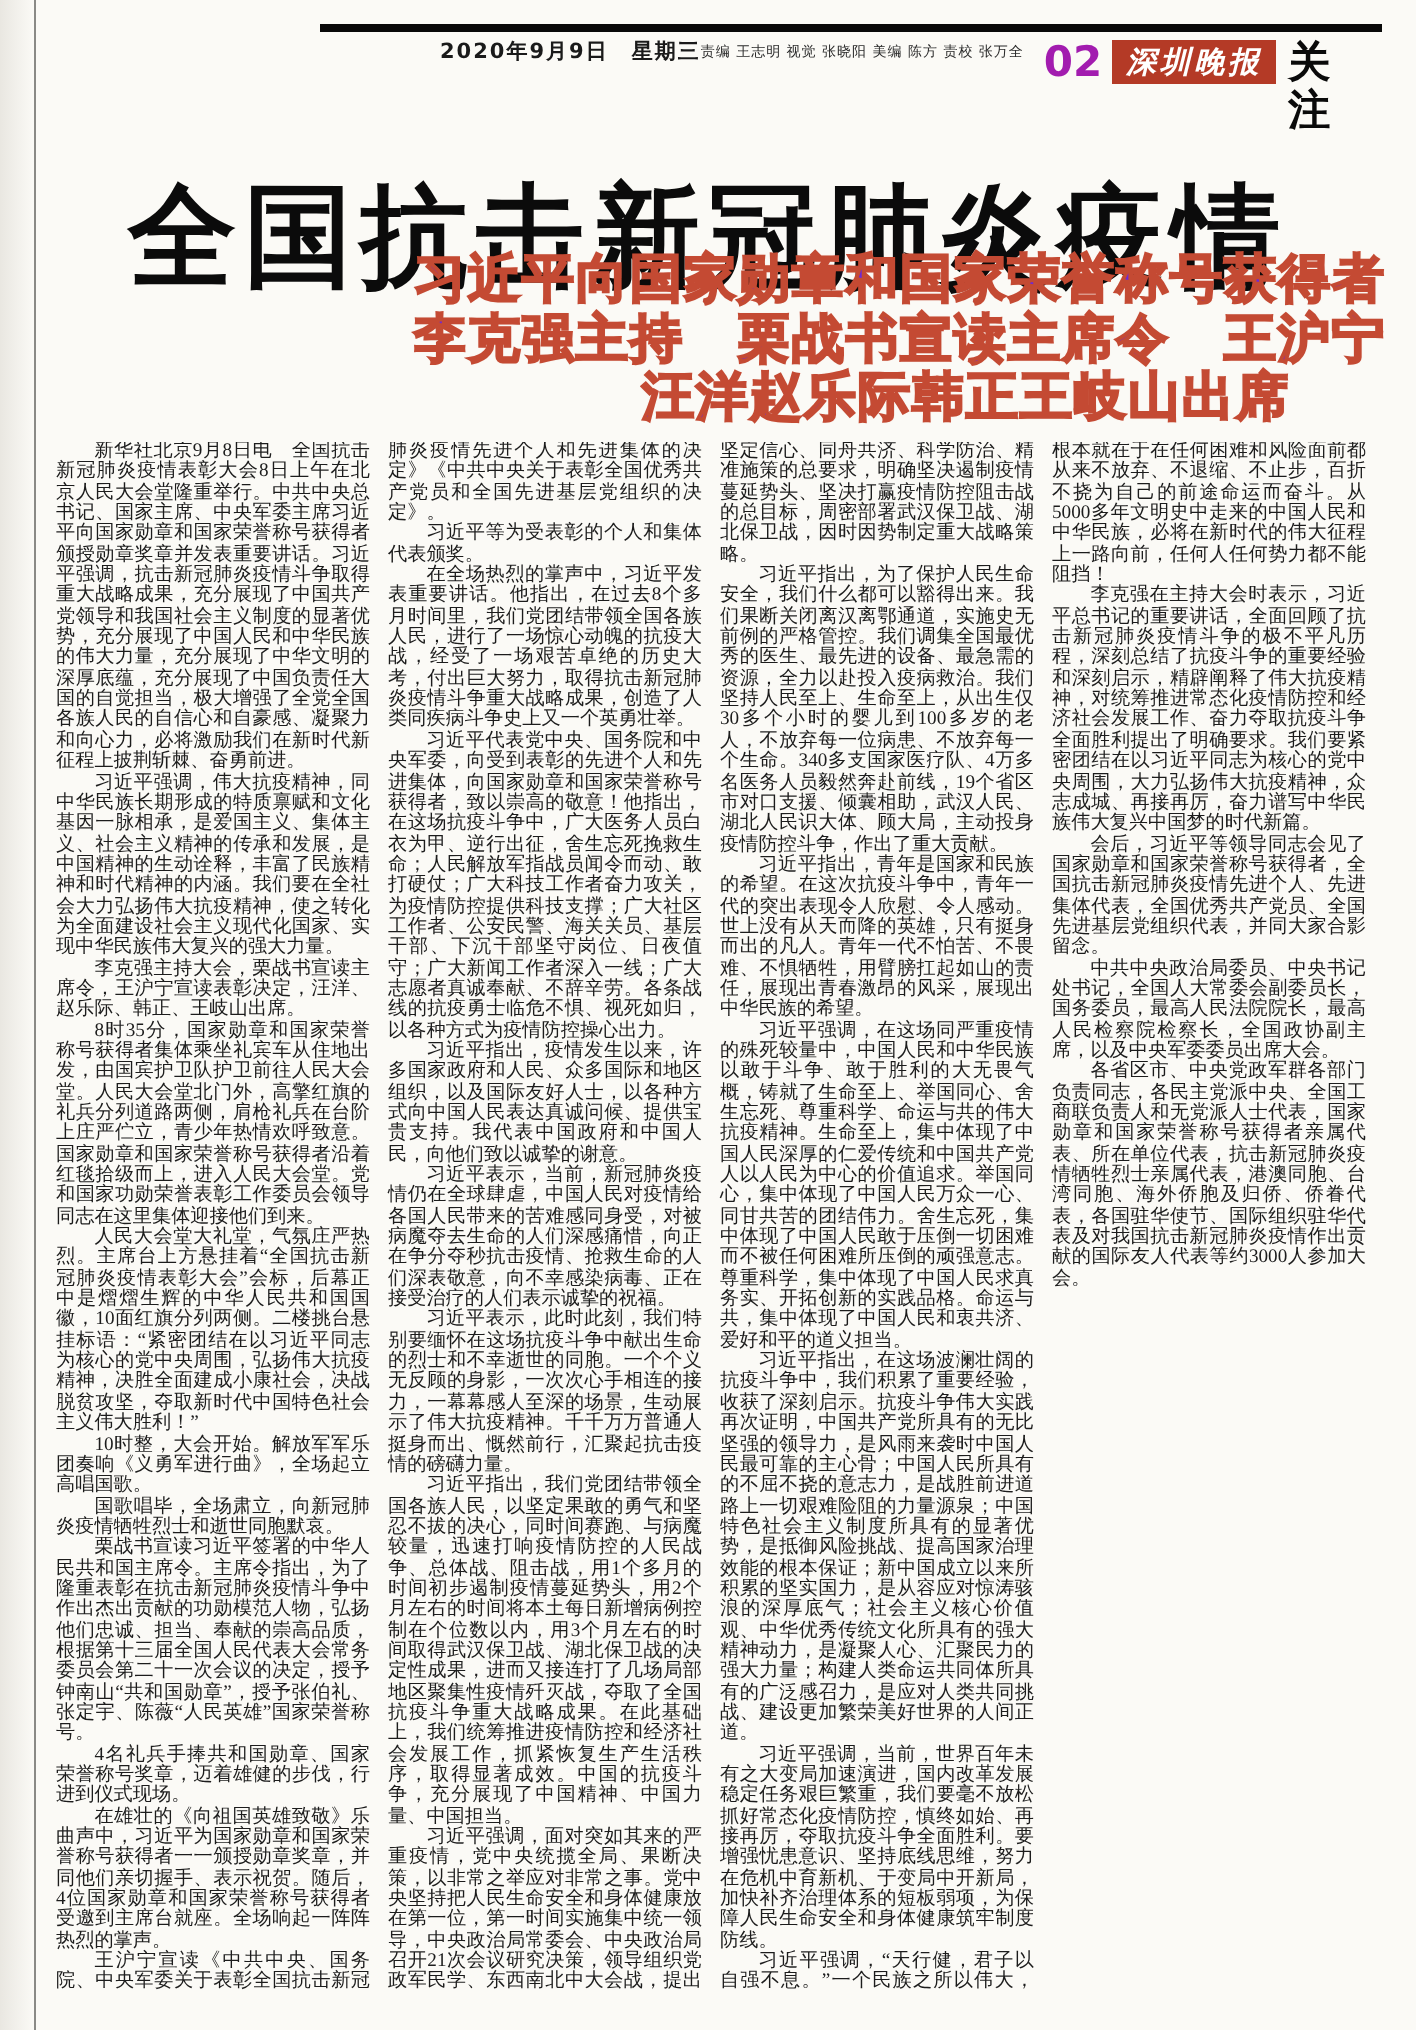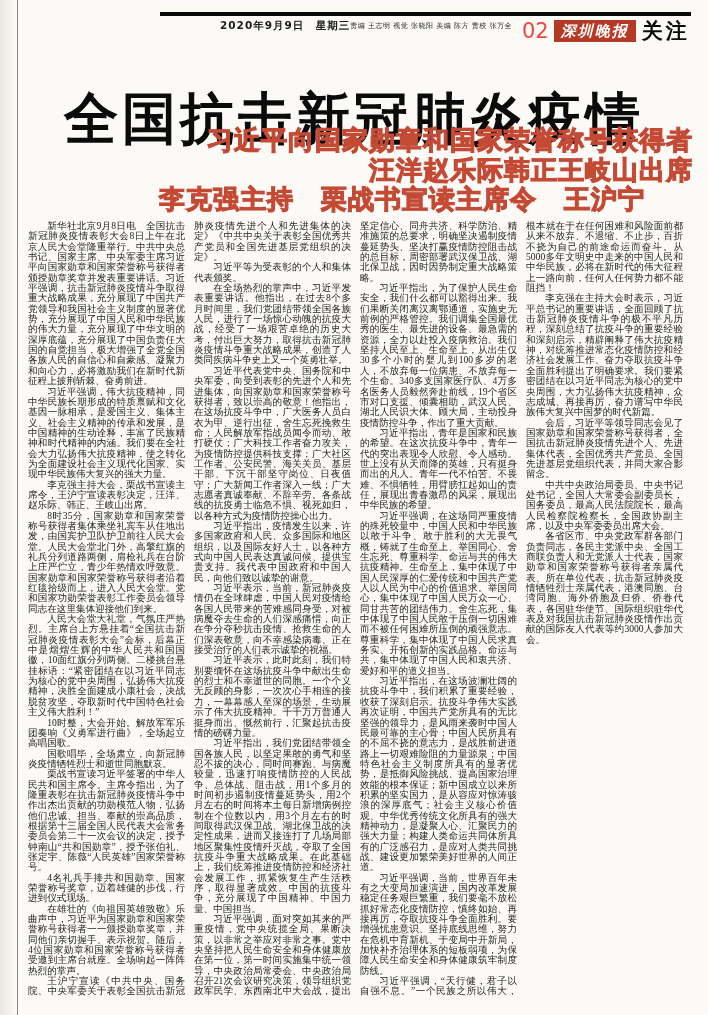--- a/index.html
+++ b/index.html
@@ -9,22 +9,22 @@
   .left-shade{position:absolute;left:0;top:0;bottom:0;width:17px;
        background:linear-gradient(to right,#e9e7e1,#fbfaf6);}
   
   .top-bar{position:absolute;left:160px;right:17px;top:12px;height:4px;background:#090909;}
   .header-row{position:absolute;left:148px;top:19px;right:17px;display:flex;align-items:flex-start;}
   .date-block{display:flex;flex-direction:row;align-items:flex-start;margin-right:8px;margin-left:16px;}
   .date-line{font-family:"DejaVu Sans","Liberation Sans",sans-serif;font-weight:bold;
        font-size:10.5px;letter-spacing:1px;color:#1a1a1a;padding-left:56px;white-space:nowrap;}
   .credits-line{font-family:"DejaVu Sans","Liberation Sans",sans-serif;font-size:7px;
        color:#2a2a2a;letter-spacing:.5px;margin-top:2px;white-space:nowrap;text-align:center;}
-  .page-num{font-family:"DejaVu Sans","Liberation Sans",sans-serif;font-weight:400;
-       font-size:21px;line-height:24px;color:#ef4444;margin:0 5px 0 2px;}
+  .page-num{font-family:"DejaVu Sans","Liberation Sans",sans-serif;font-weight:700;
+       font-size:21px;line-height:24px;color:#a21caf;margin:0 5px 0 2px;}
   .masthead{background:var(--masthead-red,#b43a26);color:#fff;border-radius:0;
        font-family:"DejaVu Serif","Liberation Serif",serif;font-style:italic;font-weight:bold;
        font-size:15px;line-height:22px;height:22px;padding:0 7px;letter-spacing:2px;
        margin-top:1px;white-space:nowrap;}
   .section-name{font-family:"DejaVu Sans","Liberation Sans",sans-serif;font-weight:900;
        font-size:21px;line-height:24px;color:#0a0a0a;margin-left:6px;letter-spacing:3px;}
   
   .main-title{position:absolute;left:24px;right:24px;top:52px;text-align:center;
        font-family:"DejaVu Sans","Liberation Sans",sans-serif;font-weight:900;
        font-size:54px;line-height:62px;letter-spacing:4px;color:#0b0b0b;
@@ -58,22 +58,22 @@
   <span class="page-num">02</span>
   <span class="masthead">深圳晚报</span>
   <span class="section-name">关注</span>
 </div>
 
 <h1 class="main-title">全国抗击新冠肺炎疫情</h1>
 
 <div class="subheads">
 
 <span class="subhead-line">习近平向国家勋章和国家荣誉称号获得者</span>
+    <span class="subhead-line">李克强主持　栗战书宣读主席令　王沪宁</span>
     <span class="subhead-line">汪洋赵乐际韩正王岐山出席</span>
-    <span class="subhead-line">李克强主持　栗战书宣读主席令　王沪宁</span>
   </div>
 
 <div class="article">
 
 <p class="para">新华社北京9月8日电　全国抗击新冠肺炎疫情表彰大会8日上午在北京人民大会堂隆重举行。中共中央总书记、国家主席、中央军委主席习近平向国家勋章和国家荣誉称号获得者颁授勋章奖章并发表重要讲话。习近平强调，抗击新冠肺炎疫情斗争取得重大战略成果，充分展现了中国共产党领导和我国社会主义制度的显著优势，充分展现了中国人民和中华民族的伟大力量，充分展现了中华文明的深厚底蕴，充分展现了中国负责任大国的自觉担当，极大增强了全党全国各族人民的自信心和自豪感、凝聚力和向心力，必将激励我们在新时代新征程上披荆斩棘、奋勇前进。</p>
     <p class="para">习近平强调，伟大抗疫精神，同中华民族长期形成的特质禀赋和文化基因一脉相承，是爱国主义、集体主义、社会主义精神的传承和发展，是中国精神的生动诠释，丰富了民族精神和时代精神的内涵。我们要在全社会大力弘扬伟大抗疫精神，使之转化为全面建设社会主义现代化国家、实现中华民族伟大复兴的强大力量。</p>
     <p class="para">李克强主持大会，栗战书宣读主席令，王沪宁宣读表彰决定，汪洋、赵乐际、韩正、王岐山出席。</p>
     <p class="para">8时35分，国家勋章和国家荣誉称号获得者集体乘坐礼宾车从住地出发，由国宾护卫队护卫前往人民大会堂。人民大会堂北门外，高擎红旗的礼兵分列道路两侧，肩枪礼兵在台阶上庄严伫立，青少年热情欢呼致意。国家勋章和国家荣誉称号获得者沿着红毯拾级而上，进入人民大会堂。党和国家功勋荣誉表彰工作委员会领导同志在这里集体迎接他们到来。</p>
     <p class="para">人民大会堂大礼堂，气氛庄严热烈。主席台上方悬挂着“全国抗击新冠肺炎疫情表彰大会”会标，后幕正中是熠熠生辉的中华人民共和国国徽，10面红旗分列两侧。二楼挑台悬挂标语：“紧密团结在以习近平同志为核心的党中央周围，弘扬伟大抗疫精神，决胜全面建成小康社会，决战脱贫攻坚，夺取新时代中国特色社会主义伟大胜利！”</p>
     <p class="para">10时整，大会开始。解放军军乐团奏响《义勇军进行曲》，全场起立高唱国歌。</p>

